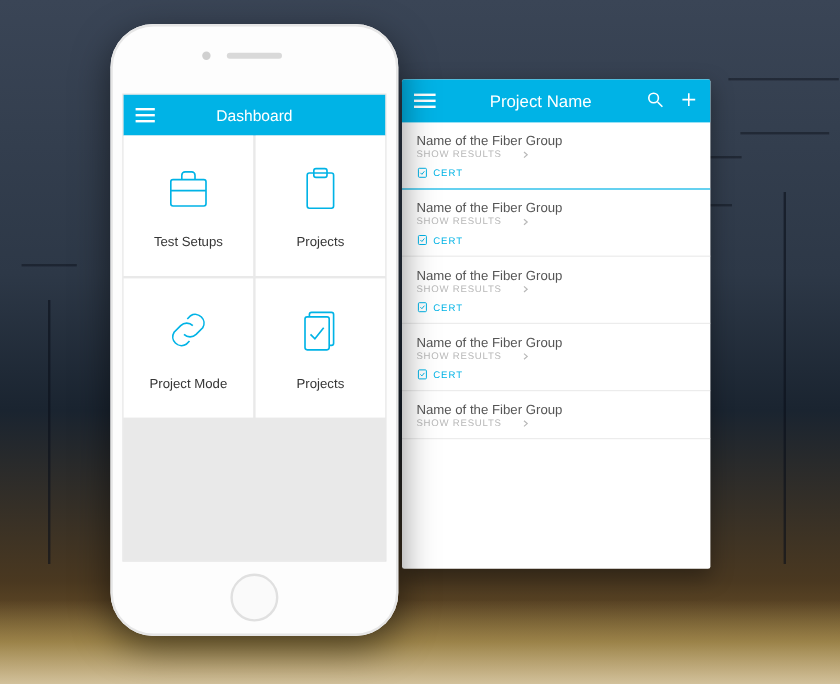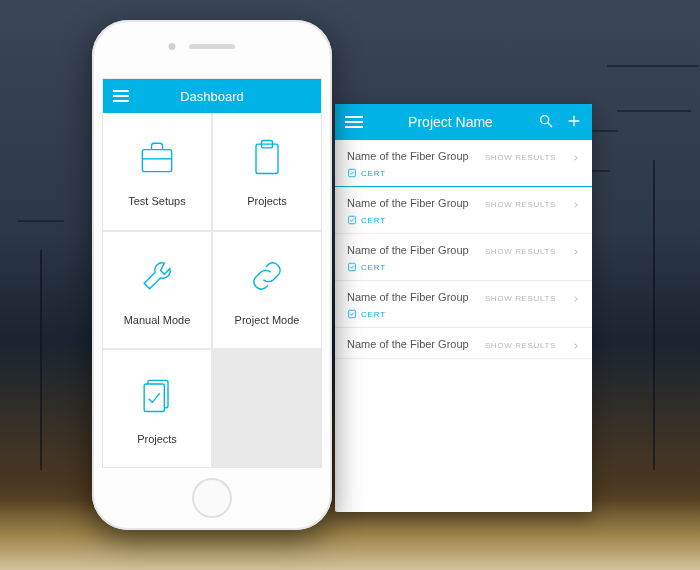--- a/index.html
+++ b/index.html
@@ -31,21 +31,20 @@
     position: absolute;
     top: 66px;
     left: 335px;
     width: 257px;
     height: 408px;
     background: #fff;
     box-shadow: 0 6px 18px rgba(0,0,0,.35);
     border-radius: 2px;
     overflow: hidden;
     font-size: 11px;
-    margin-top: 38px;
   }
   .panel-header {
     background: #00b3e6;
     color: #fff;
     height: 36px;
     display: flex;
     align-items: center;
     padding: 0 10px;
   }
   .panel-header .menu { width: 18px; display:flex; flex-direction:column; gap:3px; }
@@ -55,21 +54,21 @@
   .panel-header svg { width:16px; height:16px; }
   .list { }
   .row {
     border-bottom: 1px solid #ececec;
     padding: 10px 12px 8px 12px;
     display: flex;
     flex-direction: column;
     gap: 6px;
   }
   .row.active { border-bottom-color:#00b3e6; }
-  .row-top { display:flex; align-items:flex-end; justify-content:space-between; }
+  .row-top { display:flex; align-items:flex-start; justify-content:space-between;flex-direction:column; }
   .row-name { color:#555; font-size:11px; }
   .row-action { display:flex; align-items:center; gap:16px; color:#b8b8b8; font-size:8px; letter-spacing:.08em; }
   .row-action svg { width:8px; height:8px; }
   .row-cert { display:flex; align-items:center; gap:4px; color:#00b3e6; font-size:8px; letter-spacing:.1em; }
   .row-cert svg { width:10px; height:10px; }
 
   
   .phone {
     position: absolute;
     top: 20px;
@@ -265,26 +264,20 @@
         </div>
         <div class="tile">
           <span><svg viewBox="0 0 48 48">
               <rect x="12" y="10" width="24" height="32" rx="2"></rect>
               <rect x="18" y="6" width="12" height="8" rx="2"></rect>
             </svg></span>
           <span class="tile-label">Projects</span>
         </div>
         <div class="tile">
           <span><svg viewBox="0 0 48 48">
-              <path d="M32 10a8 8 0 0 0-10 10l-12 12 6 6 12-12a8 8 0 0 0 10-10l-6 6-4-4z"></path>
-            </svg></span>
-          <span class="tile-label">Manual Mode</span>
-        </div>
-        <div class="tile">
-          <span><svg viewBox="0 0 48 48">
               <path d="M20 28a8 8 0 0 0 11 0l6-6a8 8 0 0 0-11-11l-3 3"></path>
               <path d="M28 20a8 8 0 0 0-11 0l-6 6a8 8 0 0 0 11 11l3-3"></path>
             </svg></span>
           <span class="tile-label">Project Mode</span>
         </div>
         <div class="tile">
           <span><svg viewBox="0 0 48 48">
               <rect x="14" y="8" width="22" height="30" rx="2"></rect>
               <rect x="10" y="12" width="22" height="30" rx="2" fill="#fff"></rect>
               <polyline points="15,28 19,32 27,22"></polyline>

